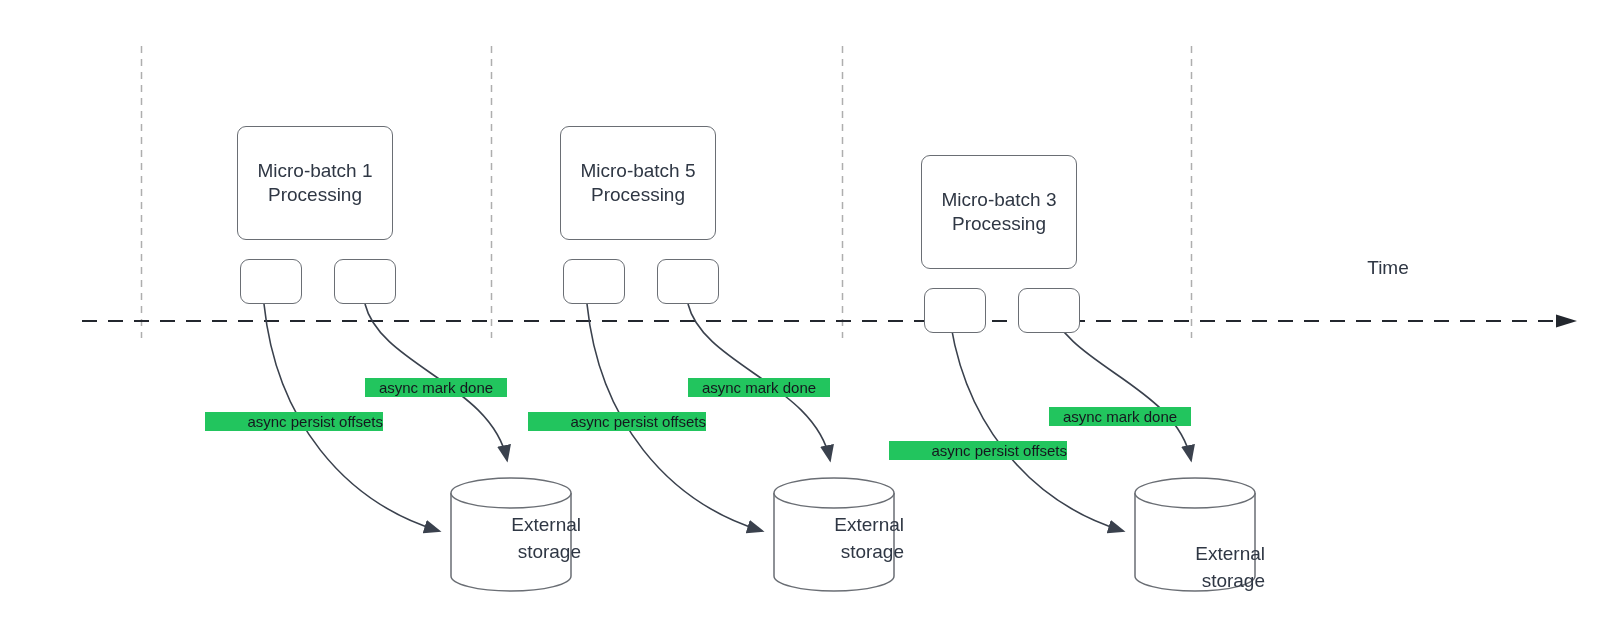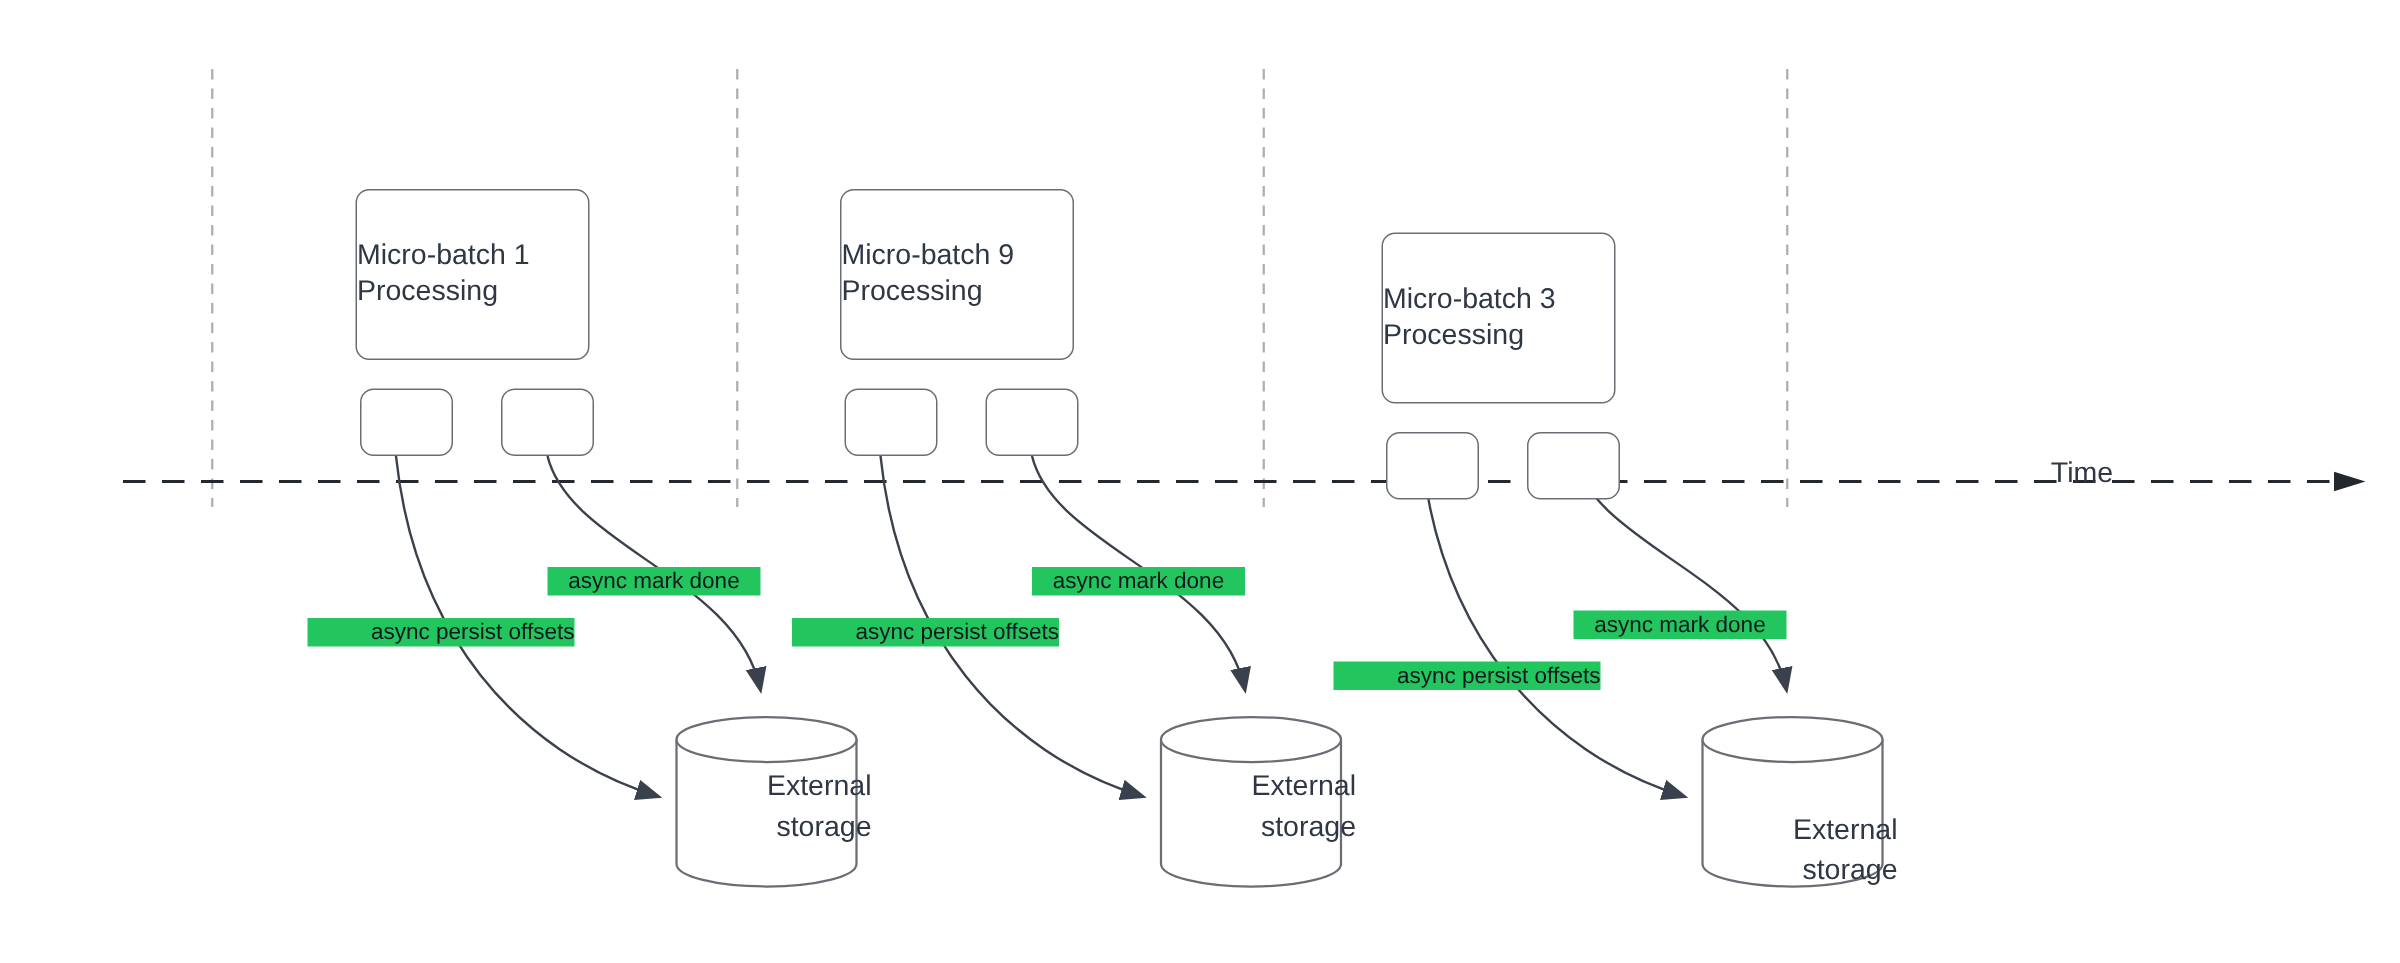--- a/index.html
+++ b/index.html
@@ -13,42 +13,42 @@
   html,body{margin:0;padding:0;background:#ffffff;}
   .canvas{
     position:relative;width:1600px;height:642px;background:#ffffff;
     font-family:"Liberation Sans", sans-serif;overflow:hidden;
   }
   .underlay{position:absolute;left:0;top:0;width:1600px;height:642px;}
   .group{position:absolute;top:0;height:642px;width:480px;}
   .proc-box{
     position:absolute;left:0;top:126px;width:156px;height:114px;
     box-sizing:border-box;border:1.5px solid var(--shape-stroke);border-radius:9px;
-    background:#ffffff;display:flex;flex-direction:column;align-items:flex-start;justify-content:center;
+    background:#ffffff;display:flex;flex-direction:column;align-items:center;justify-content:center;
     color:var(--shape-text);font-size:19px;line-height:24px;text-align:center;
   }
   .mini{
     position:absolute;top:259px;width:62px;height:45px;box-sizing:border-box;
     border:1.5px solid var(--shape-stroke);border-radius:9px;background:#ffffff;
   }
   .mini-left{left:3px;}
   .mini-right{left:97px;}
   .arrow-label{
     position:absolute;font-weight:normal;font-size:15px;color:var(--label-text);
     text-align:center;white-space:nowrap;background:#22c55e;padding:1px 0;
   }
   .persist-label{left:-32px;top:412px;width:178px;text-align:right;}
   .markdone-label{left:128px;top:378px;width:142px;}
   .storage-label{
     position:absolute;left:204px;top:511px;width:140px;text-align:right;
     font-size:19px;line-height:27px;color:var(--shape-text);
   }
   .time-label{
     position:absolute;left:1350px;top:257px;width:76px;text-align:center;
-    font-size:19px;color:var(--shape-text);margin-top:48px;
+    font-size:19px;color:var(--shape-text);
   }
   svg .conn{fill:none;stroke:var(--connector);stroke-width:1.6;}
   svg .shape{fill:#ffffff;stroke:var(--shape-stroke);stroke-width:1.5;}
   svg .guide{stroke:var(--guide);stroke-width:1.5;stroke-dasharray:7 6;fill:none;}
   svg .axis{stroke:var(--timeline);stroke-width:2;stroke-dasharray:15 11;fill:none;}
 </style>
 </head>
 <body>
 
 <div class="canvas">
@@ -100,21 +100,21 @@
     <div class="arrow-label persist-label">async persist offsets</div>
     <div class="arrow-label markdone-label">async mark done</div>
     <div class="storage-label">
       <div>External</div>
       <div>storage</div>
     </div>
   </div>
 
   <div class="group" style="left:560px;">
     <div class="proc-box">
-      <div>Micro-batch 9</div>
+      <div>Micro-batch 5</div>
       <div>Processing</div>
     </div>
     <div class="mini mini-left"></div>
     <div class="mini mini-right"></div>
     <div class="arrow-label persist-label">async persist offsets</div>
     <div class="arrow-label markdone-label">async mark done</div>
     <div class="storage-label">
       <div>External</div>
       <div>storage</div>
     </div>

